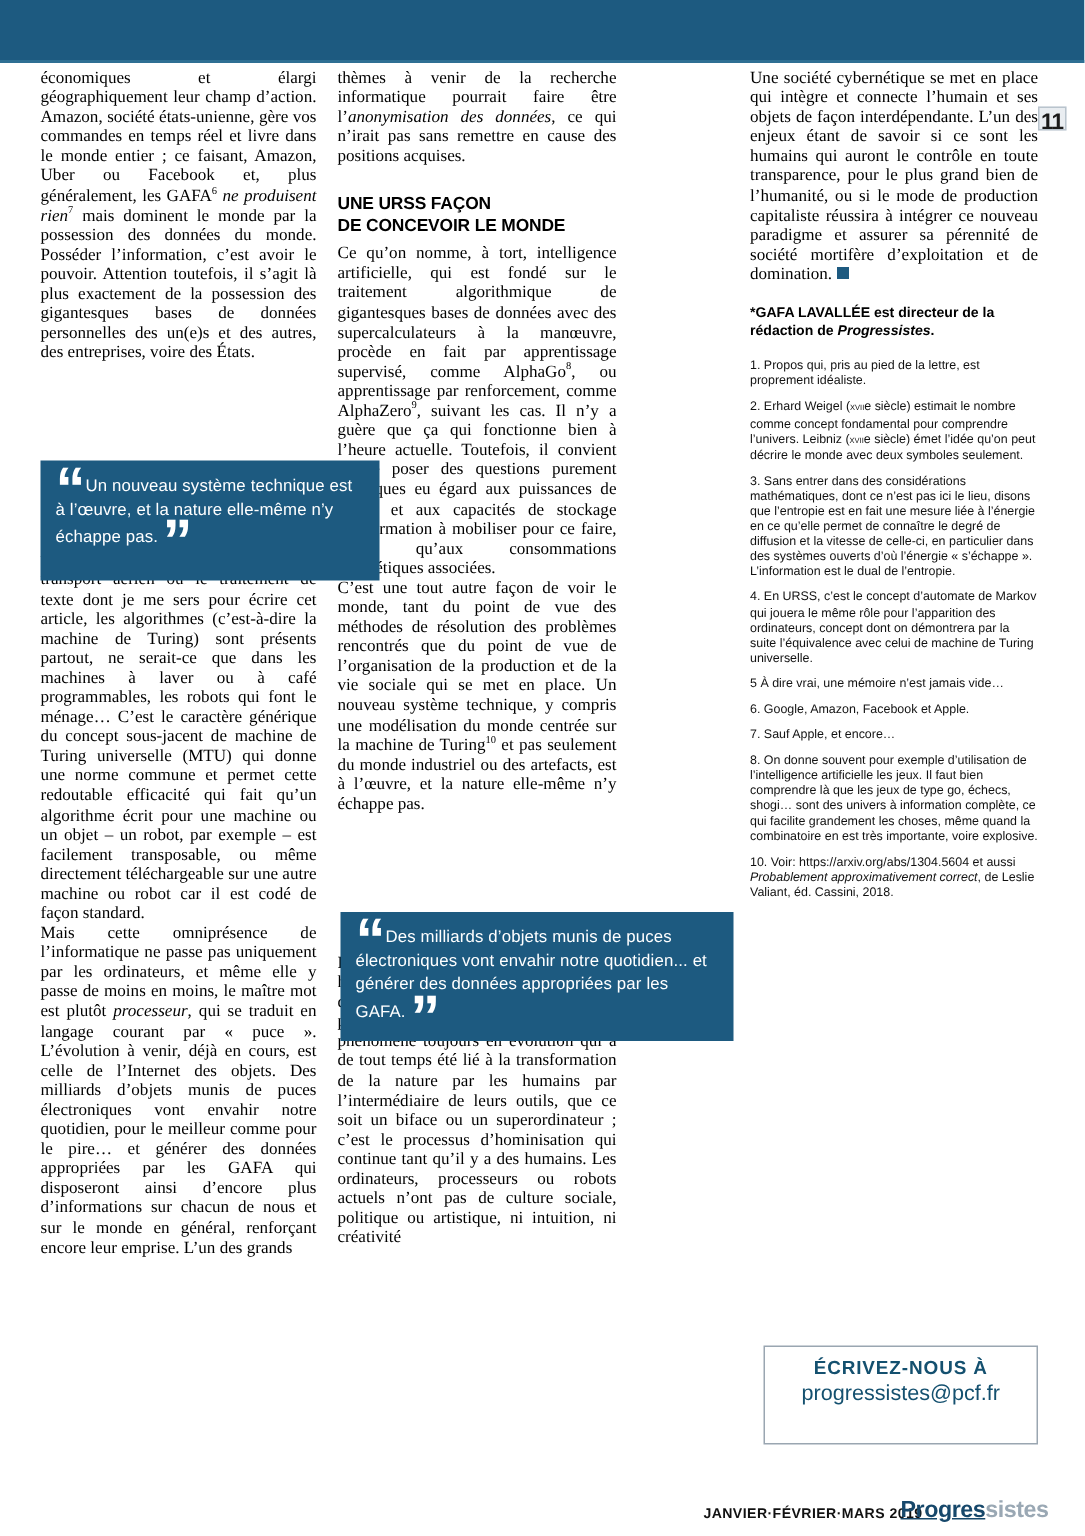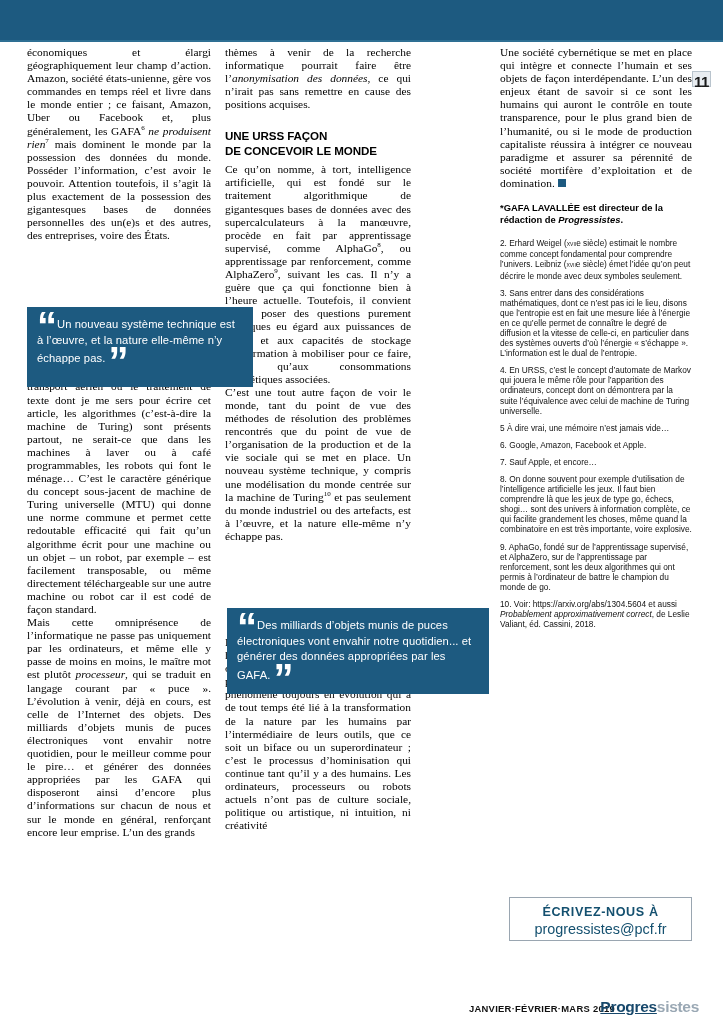--- a/index.html
+++ b/index.html
@@ -126,21 +126,21 @@
     line-height:10.1px;
     margin-bottom:7px;
     color:#111;
   }
   .note .sc{ font-variant:small-caps; font-size:7.4px; }
   .note .it{ }
 
   
   .contact{
     position:absolute;
-    left:509px; top:897px; width:183px; height:44px;
+    left:509px; top:897px; width:183px; height:66px;
     border:1px solid #9aa6b1;
     background:#ffffff;
     text-align:center;
     padding-top:7px;
   }
   .contact .line1{
     font-family:"Liberation Sans", sans-serif;
     font-weight:bold;
     font-size:12.6px;
     letter-spacing:0.6px;
@@ -211,28 +211,28 @@
 
     <p class="body">Rappelons toutefois que l’intelligence humaine est une production sociale, d’adaptation au milieu, tant le milieu physique que le milieu social, c’est un phénomène toujours en évolution qui a de tout temps été lié à la transformation de la nature par les humains par l’intermédiaire de leurs outils, que ce soit un biface ou un superordinateur ; c’est le processus d’hominisation qui continue tant qu’il y a des humains. Les ordinateurs, processeurs ou robots actuels n’ont pas de culture sociale, politique ou artistique, ni intuition, ni créativité</p>
   </div>
 
   <div class="col col3">
     <p class="body"><span>Une société cybernétique se met en place qui intègre et connecte l’humain et ses objets de façon interdépendante. L’un des enjeux étant de savoir si ce sont les humains qui auront le contrôle en toute transparence, pour le plus grand bien de l’humanité, ou si le mode de production capitaliste réussira à intégrer ce nouveau paradigme et assurer sa pérennité de société mortifère d’exploitation et de domination.</span><span class="endmark"></span></p>
 
     <div class="byline"><span>*GAFA LAVALLÉE est directeur de la rédaction de </span><span class="it">Progressistes</span><span>.</span></div>
 
     <div class="notes">
+        <div class="note"><span>1. Propos qui, pris au pied de la lettre, est proprement idéaliste.</span></div>
         <div class="note"><span>2. Erhard Weigel (</span><span class="sc">xvii</span><span>e siècle) estimait le nombre comme concept fondamental pour comprendre l’univers. Leibniz (</span><span class="sc">xvii</span><span>e siècle) émet l’idée qu’on peut décrire le monde avec deux symboles seulement.</span></div>
         <div class="note"><span>3. Sans entrer dans des considérations mathématiques, dont ce n’est pas ici le lieu, disons que l’entropie est en fait une mesure liée à l’énergie en ce qu’elle permet de connaître le degré de diffusion et la vitesse de celle-ci, en particulier dans des systèmes ouverts d’où l’énergie « s’échappe ». L’information est le dual de l’entropie.</span></div>
         <div class="note"><span>4. En URSS, c’est le concept d’automate de Markov qui jouera le même rôle pour l’apparition des ordinateurs, concept dont on démontrera par la suite l’équivalence avec celui de machine de Turing universelle.</span></div>
         <div class="note"><span>5 À dire vrai, une mémoire n’est jamais vide…</span></div>
         <div class="note"><span>6. Google, Amazon, Facebook et Apple.</span></div>
         <div class="note"><span>7. Sauf Apple, et encore…</span></div>
         <div class="note"><span>8. On donne souvent pour exemple d’utilisation de l’intelligence artificielle les jeux. Il faut bien comprendre là que les jeux de type go, échecs, shogi… sont des univers à information complète, ce qui facilite grandement les choses, même quand la combinatoire en est très importante, voire explosive.</span></div>
-        <div class="note"><span>9. AphaGo, fondé sur de l’apprentissage supervisé, et AlphaZero, sur de l’apprentissage par renforcement, sont les deux algorithmes qui ont permis à l’ordinateur de battre le champion du monde de go.</span></div>
         <div class="note"><span>10. Voir: https://arxiv.org/abs/1304.5604 et aussi </span><span class="it">Probablement approximativement correct</span><span>, de Leslie Valiant, éd. Cassini, 2018.</span></div>
       </div>
   </div>
 
 </div>
 
 <div class="pullquote pq1">
   <div class="qtext">
     <span class="qmark qopen">“</span><span>Un nouveau système technique est à l’œuvre, et la nature elle-même n’y échappe pas.</span><span class="qmark qclose">”</span>
   </div>

